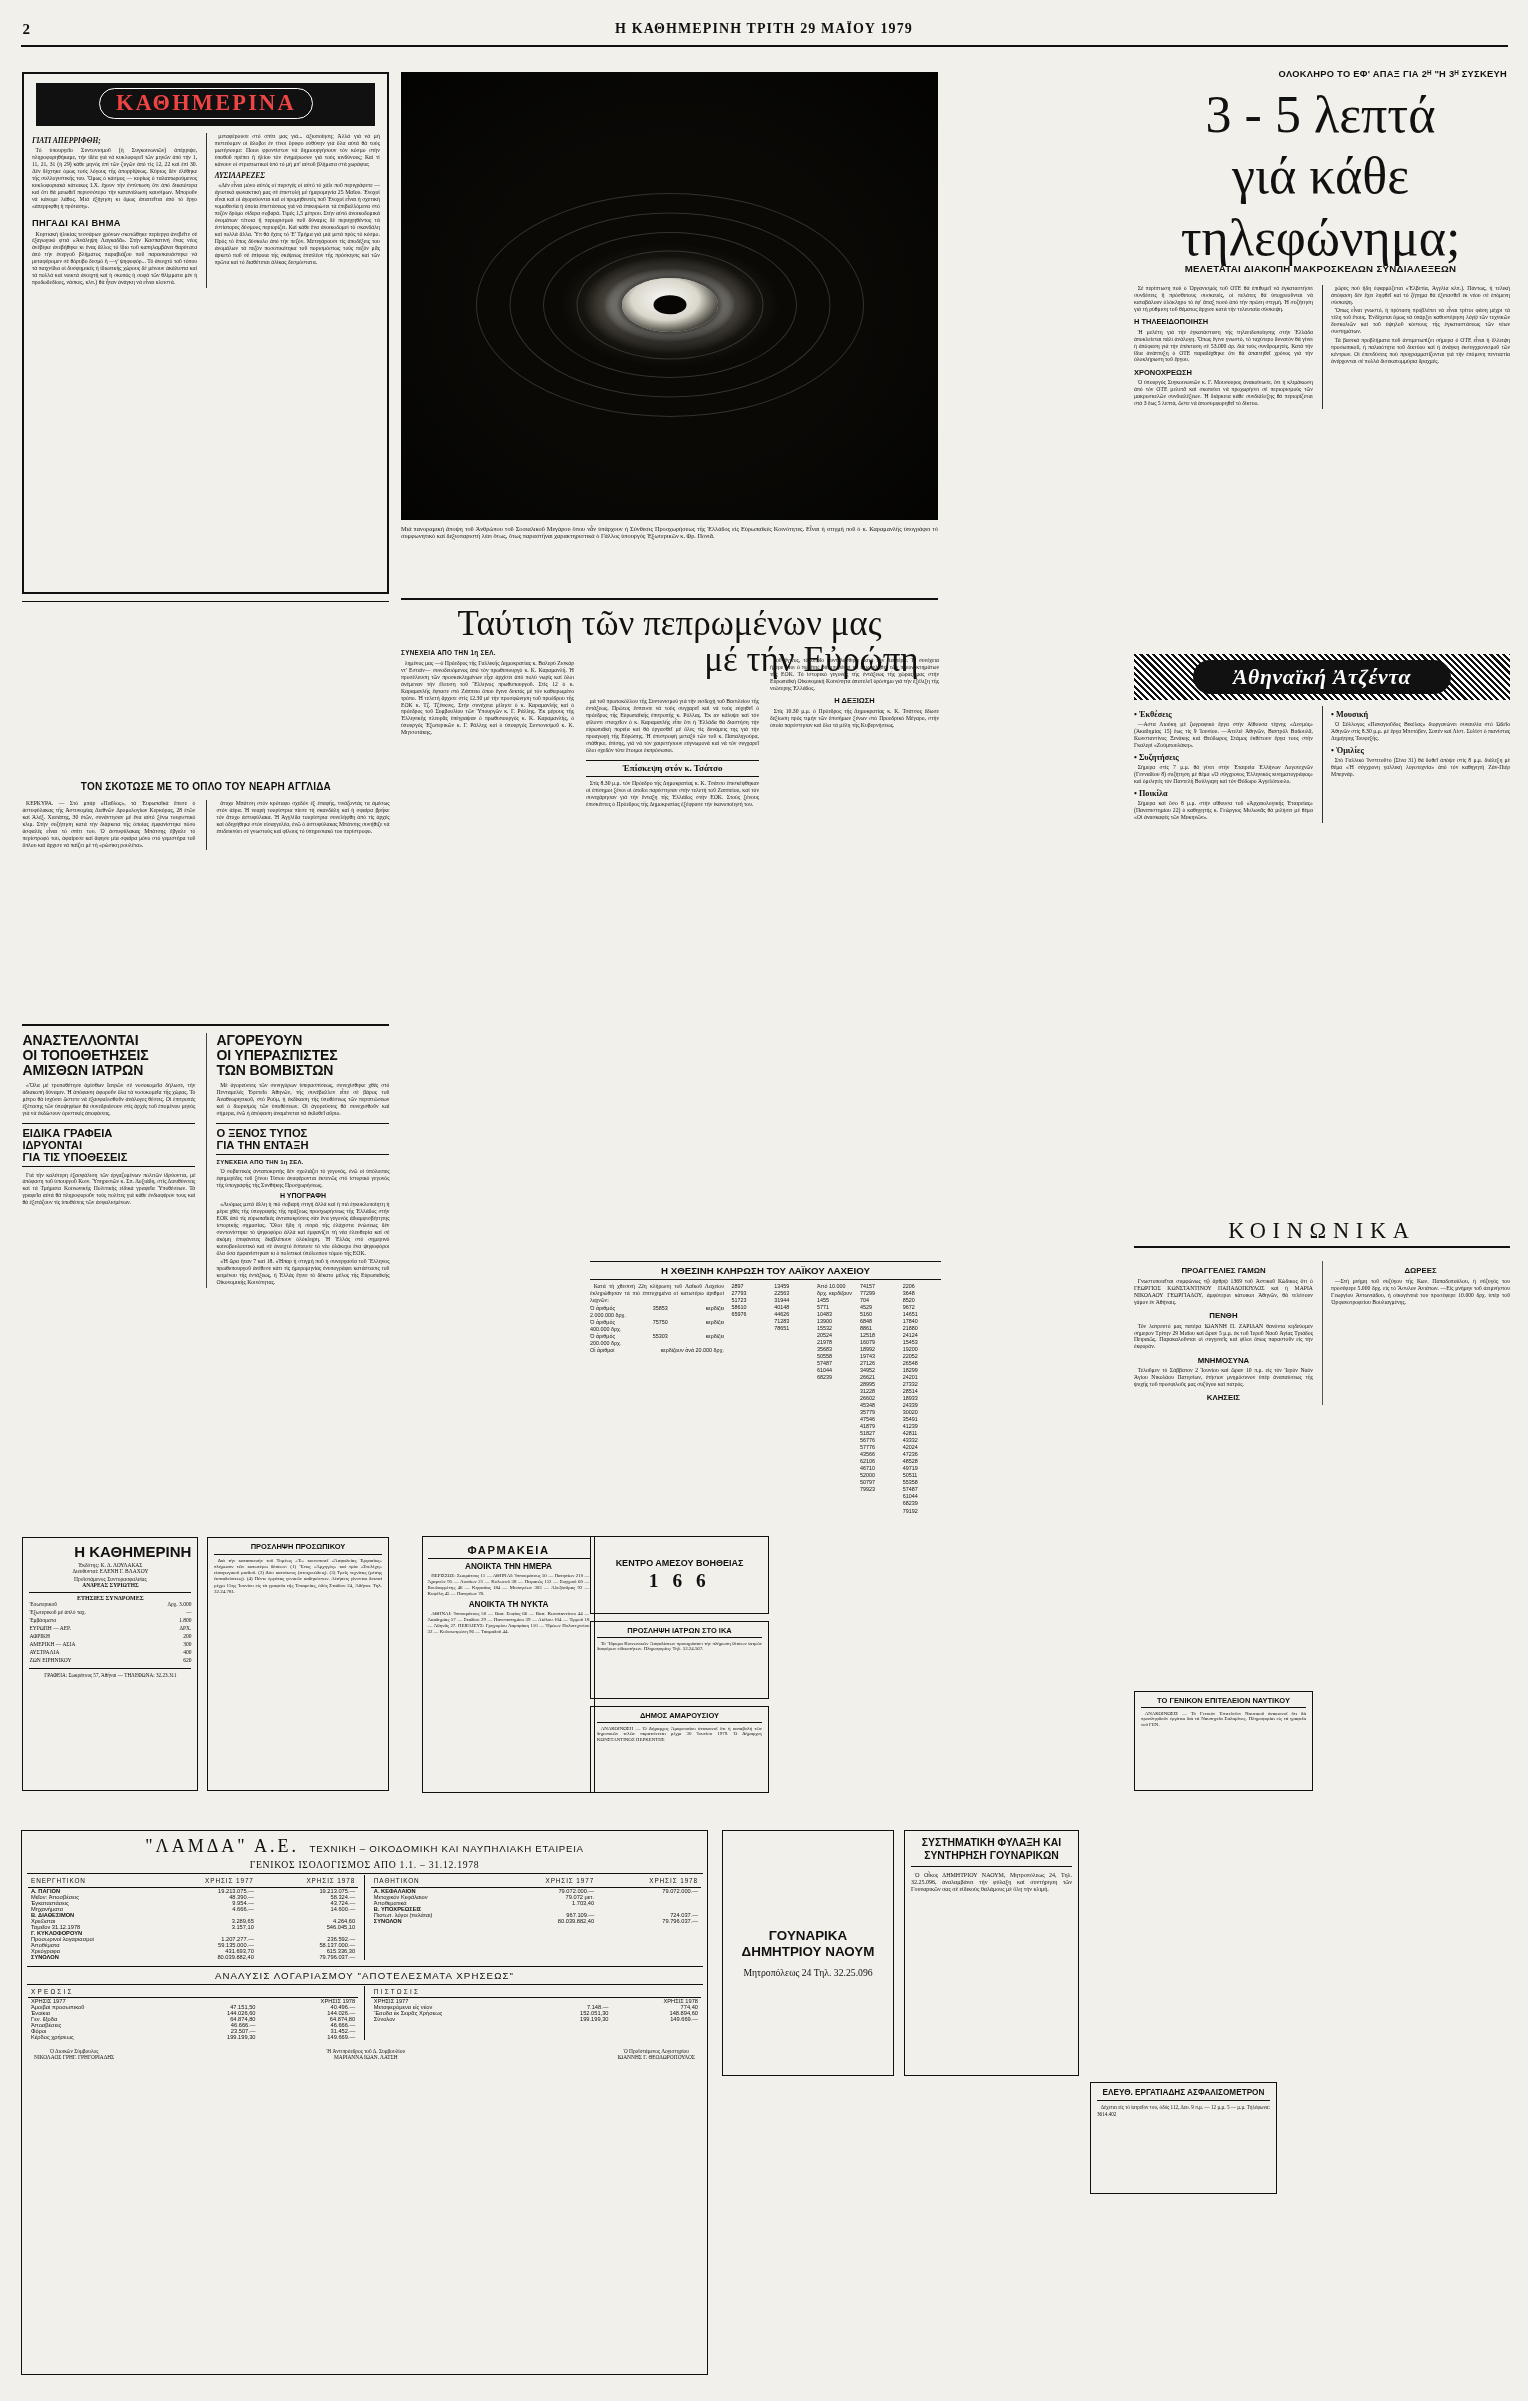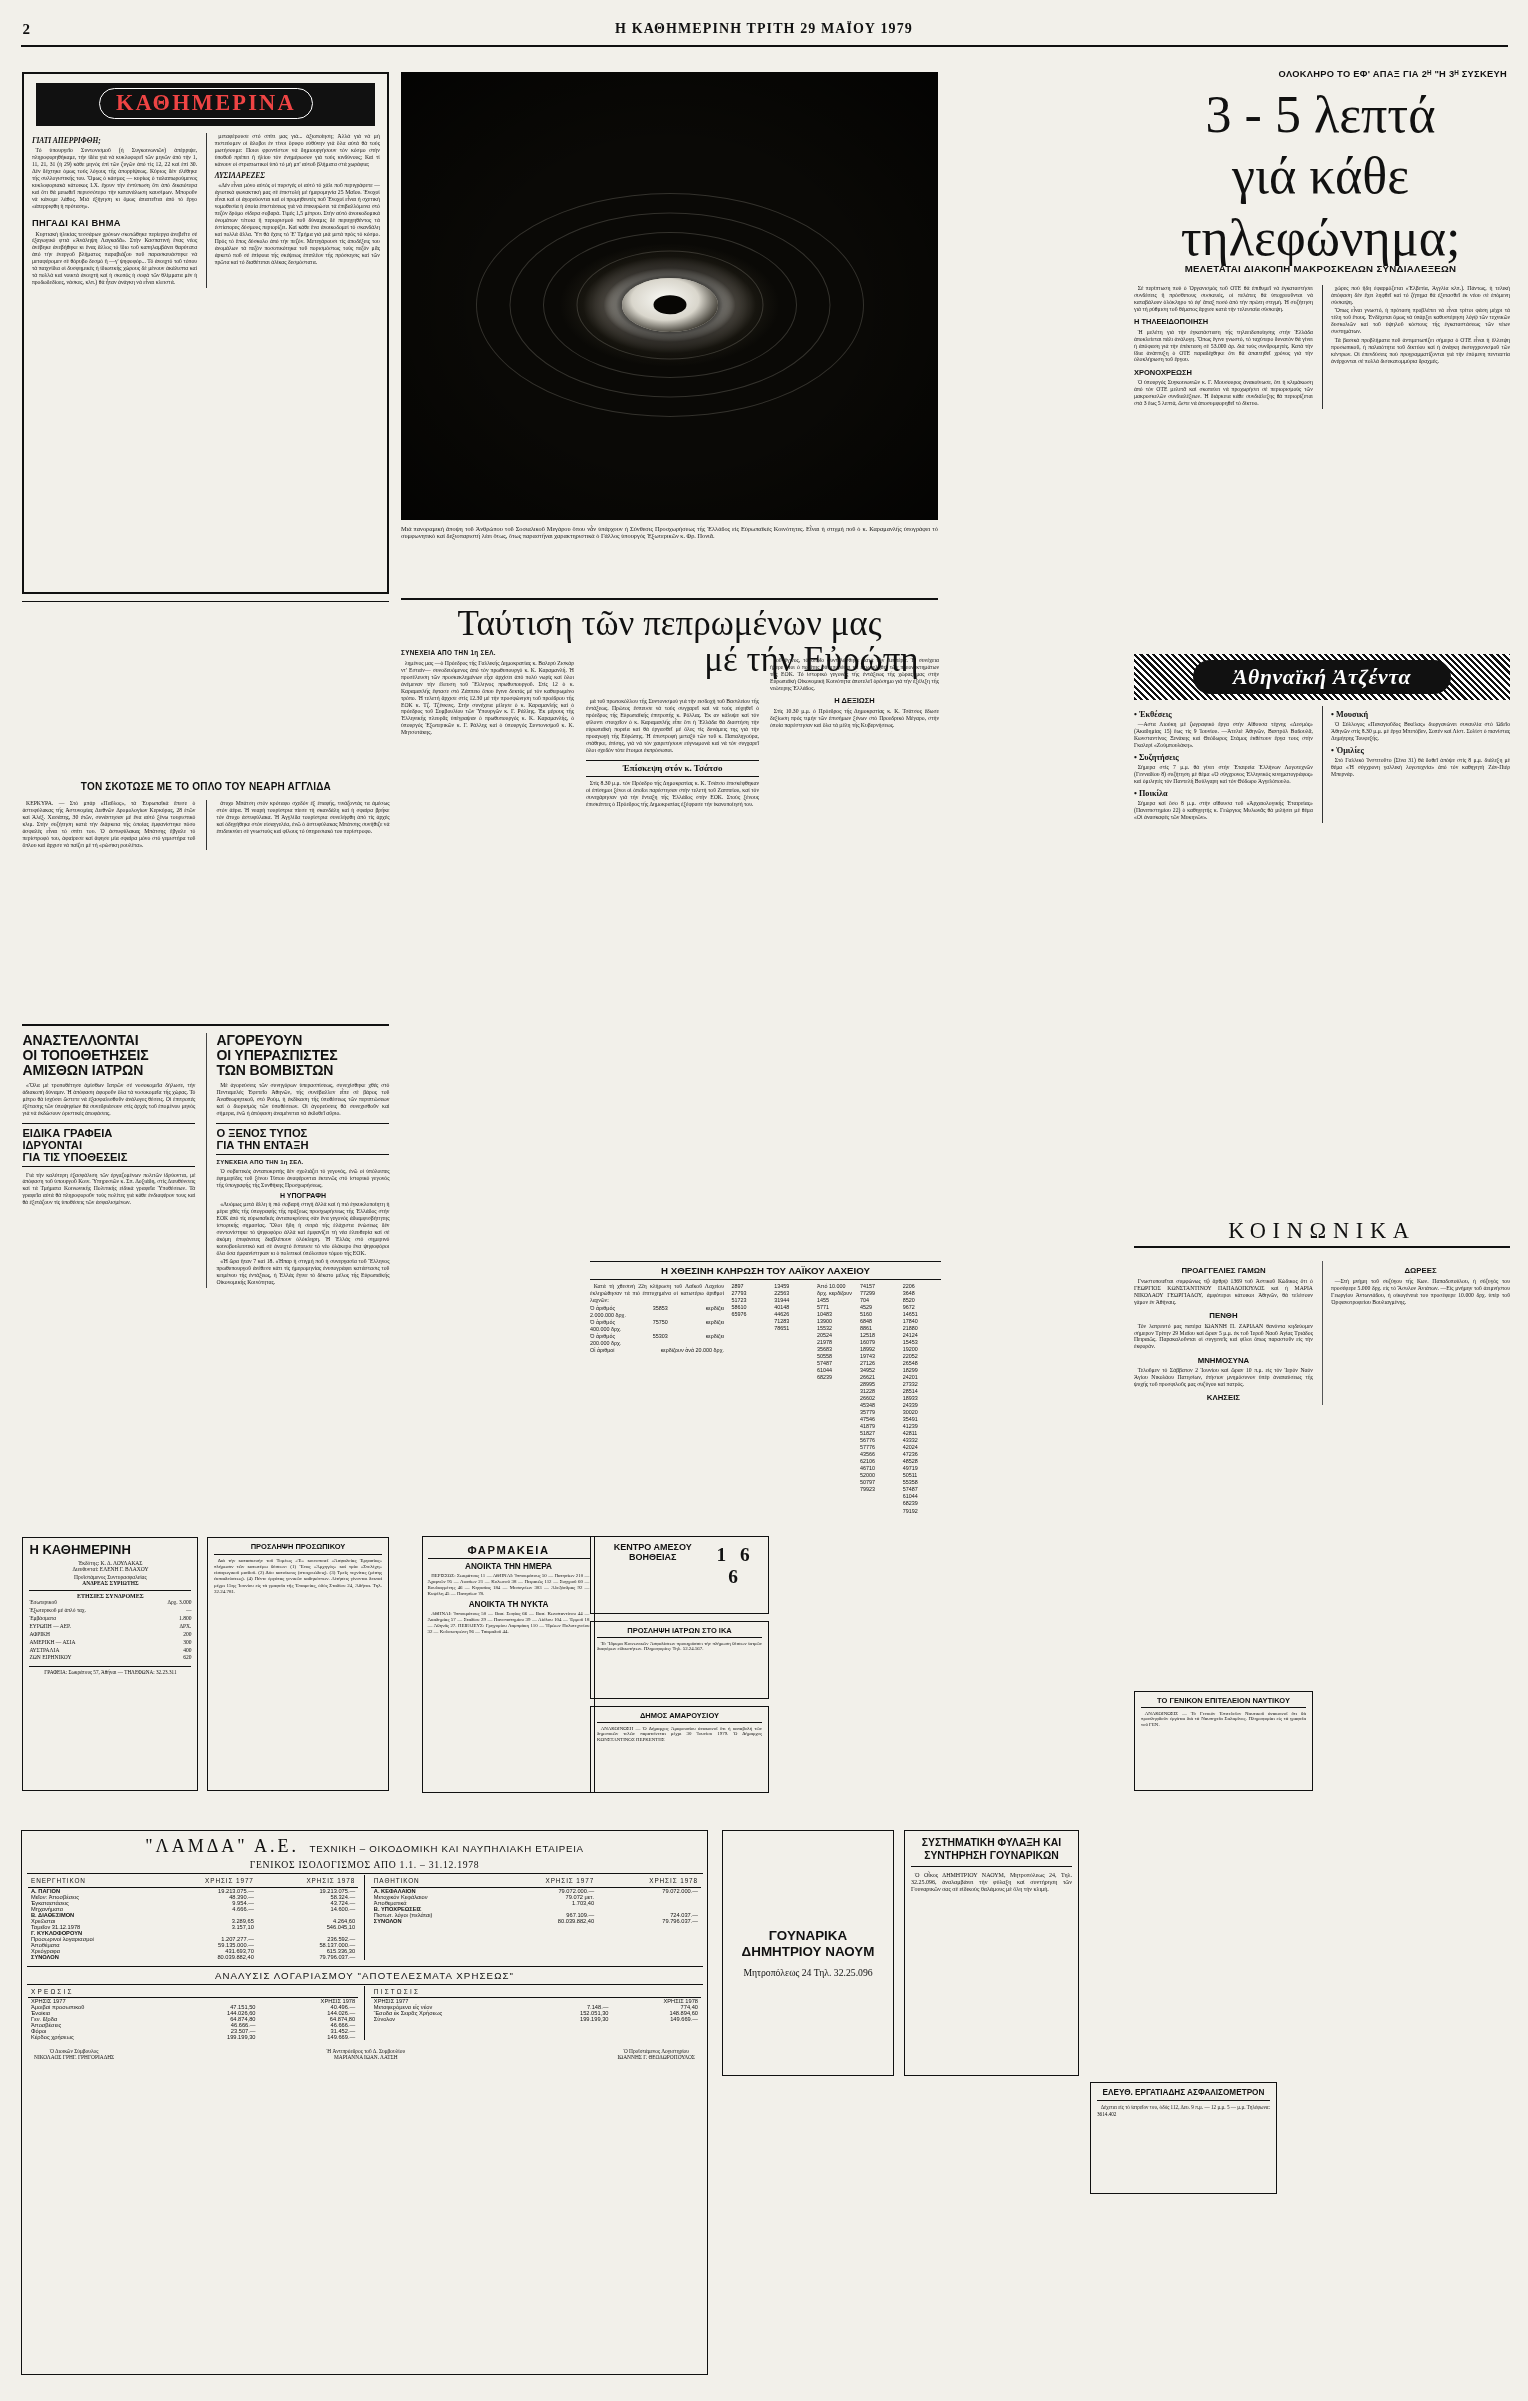--- a/index.html
+++ b/index.html
@@ -145,21 +145,21 @@
     padding:3px 0; margin:6px 0 4.5px 0;
     font-size:11.2px; line-height:1.08; font-weight:bold;
     font-family:"Liberation Sans",sans-serif;
   }
 
   
   #subs-box {
     position:absolute; left:22.4px; top:1537px; width:176px; height:254px;
     border:1.5px solid #111; padding:4.5px 6px;
   }
-  #subs-box .tt { text-align:left; font-size:13px; font-weight:bold; font-family:"Liberation Sans",sans-serif; line-height:1.15;}
+  #subs-box .tt { text-align:right; font-size:15px; font-weight:bold; font-family:"Liberation Sans",sans-serif; line-height:1.15;}
   #subs-box .ln { display:flex; justify-content:space-between; font-size:5.5px; line-height:1.45; }
 
   
   #balance {
     position:absolute; left:21px; top:1830px; width:687px; height:545px;
     border:1.5px solid #111;
   }
   #bal-title { text-align:center; padding:4.5px 3px 1.5px 3px; }
   #bal-title .n { font-size:18px; letter-spacing:3px; font-family:"Liberation Serif",serif; display:inline; }
   #bal-title .d { font-size:9.7px; letter-spacing:0.7px; font-family:"Liberation Sans",sans-serif; display:inline; margin-left:7.5px;}
@@ -602,21 +602,21 @@
     <div class="ph-h">ΑΝΟΙΚΤΑ ΤΗΝ ΗΜΕΡΑ</div>
     <div class="tiny-txt" style="font-size:4.9px">
         <p>ΠΕΡΙΣΣΟΣ: Σωκράτους 11 — ΑΘΗΝΑΙ: Ἱπποκράτους 50 — Πατησίων 210 — Ἀχαρνῶν 95 — Λιοσίων 21 — Κολωνοῦ 38 — Πειραιῶς 112 — Συγγροῦ 60 — Βουλιαγμένης 46 — Κηφισίας 184 — Μεσογείων 303 — Ἀλεξάνδρας 92 — Κυψέλη 45 — Πατησίων 78.</p>
       </div>
     <div class="ph-h">ΑΝΟΙΚΤΑ ΤΗ ΝΥΚΤΑ</div>
     <div class="tiny-txt" style="font-size:4.9px">
         <p>ΑΘΗΝΑΙ: Ἱπποκράτους 50 — Βασ. Σοφίας 66 — Βασ. Κωνσταντίνου 44 — Ἀκαδημίας 57 — Σταδίου 29 — Πανεπιστημίου 39 — Αἰόλου 104 — Ἑρμοῦ 18 — Ἀθηνᾶς 27. ΠΕΙΡΑΙΕΥΣ: Γρηγορίου Λαμπράκη 110 — Ἡρώων Πολυτεχνείου 32 — Κολοκοτρώνη 96 — Τσαμαδοῦ 44.</p>
       </div>
   </div>
 
-  <div class="adbox" style="position:absolute;left:590px;top:1536px;width:179px;height:78px;display:flex;flex-direction:row;justify-content:center">
+  <div class="adbox" style="position:absolute;left:590px;top:1536px;width:179px;height:78px;display:flex;flex-direction:column;justify-content:center">
     <div class="ad-title" style="font-size:9px">ΚΕΝΤΡΟ ΑΜΕΣΟΥ ΒΟΗΘΕΙΑΣ</div>
     <div style="text-align:center;font-size:19.4px;font-weight:bold;letter-spacing:4.5px;margin-top:2.2px">1 6 6</div>
   </div>
   <div class="adbox" style="position:absolute;left:590px;top:1621px;width:179px;height:78px">
     <div class="ad-title" style="font-size:7.5px">ΠΡΟΣΛΗΨΗ ΙΑΤΡΩΝ ΣΤΟ ΙΚΑ</div>
     <div style="border-top:0.7px solid #111;margin:2.2px 0"></div>
     <div class="tiny-txt" style="font-size:4.9px">
         <p>Τό Ἵδρυμα Κοινωνικῶν Ἀσφαλίσεων προκηρύσσει τήν πλήρωση θέσεων ἰατρῶν διαφόρων εἰδικοτήτων. Πληροφορίες: Τηλ. 52.24.567.</p>
       </div>
   </div>

